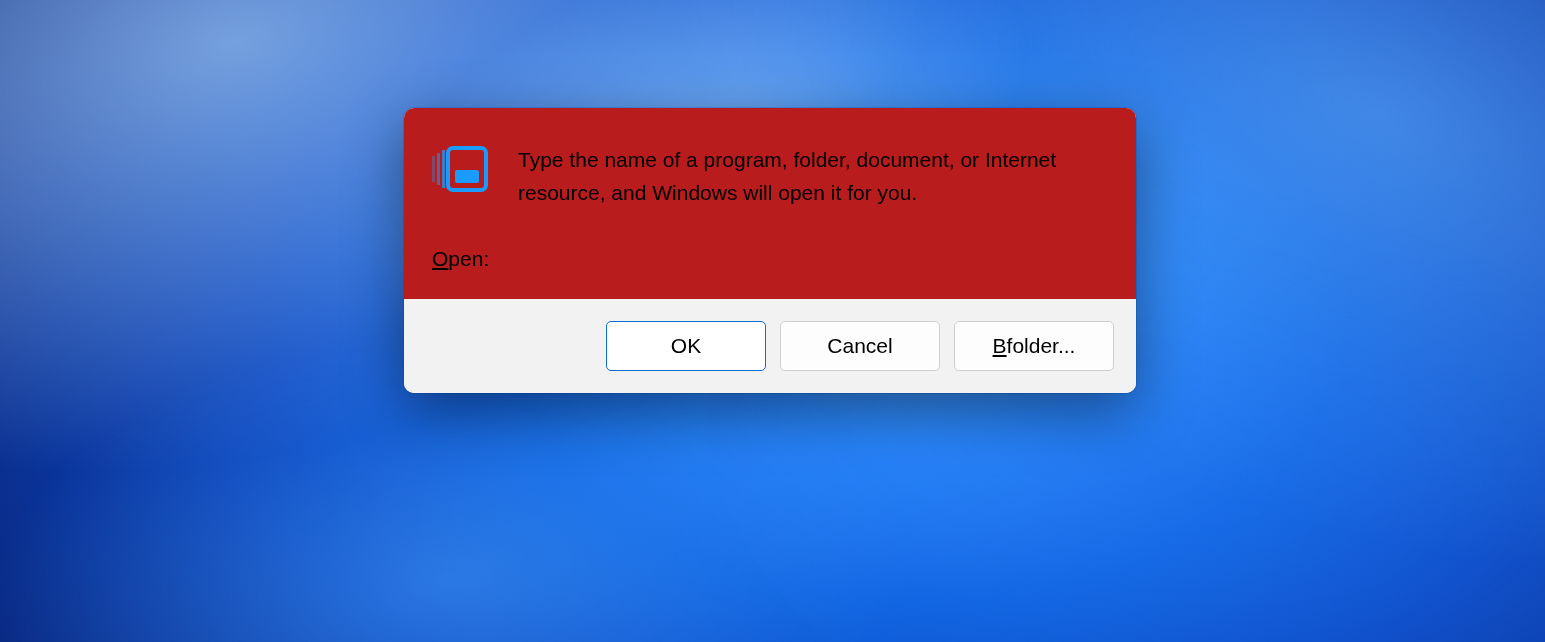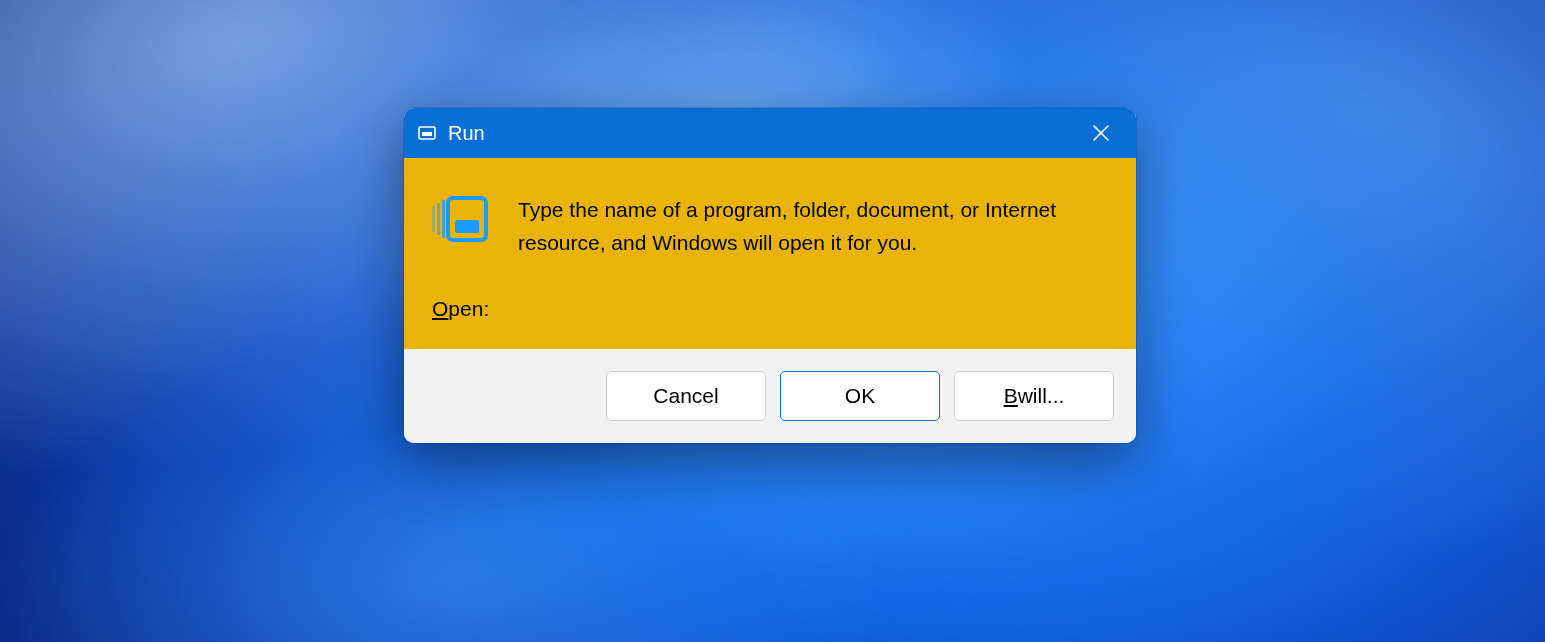--- a/index.html
+++ b/index.html
@@ -71,21 +71,21 @@
   .close-btn {
     width: 46px; height: 40px;
     display: flex; align-items: center; justify-content: center;
     border-radius: 6px;
     cursor: pointer;
   }
   .close-btn svg { stroke: #fff; }
   
   .body-area {
     padding: 36px 28px 28px 28px;
-    background: #eab308;
+    background: #b91c1c;
   }
   .info-row {
     display: flex;
     align-items: flex-start;
     gap: 26px;
     margin-bottom: 38px;
   }
   .run-icon { width: 60px; flex: 0 0 60px; padding-top: 2px; }
   .run-icon svg { display:block; }
   .info-text {
@@ -157,35 +157,20 @@
 <body>
 
 <div class="desktop">
   <div class="ribbon r1"></div>
   <div class="ribbon r2"></div>
   <div class="ribbon r3"></div>
   <div class="ribbon r4"></div>
   <div class="ribbon r5"></div>
 
   <div class="dialog">
-    <div class="titlebar">
-      <span class="titlebar-icon">
-        <svg width="20" height="16" viewBox="0 0 20 16">
-          <rect x="2" y="2" width="16" height="12" rx="1.5" fill="none" stroke="#fff" stroke-width="1.6"></rect>
-          <rect x="5" y="7" width="10" height="4" fill="#fff"></rect>
-        </svg>
-      </span>
-      <span class="titlebar-title">Run</span>
-      <div class="close-btn">
-        <svg width="18" height="18" viewBox="0 0 18 18">
-          <line x1="2" y1="2" x2="16" y2="16" stroke-width="1.6" stroke-linecap="round"></line>
-          <line x1="16" y1="2" x2="2" y2="16" stroke-width="1.6" stroke-linecap="round"></line>
-        </svg>
-      </div>
-    </div>
 
     <div class="body-area">
       <div class="info-row">
         <span class="run-icon">
           <svg width="56" height="46" viewBox="0 0 56 46">
             <rect x="0" y="10" width="3" height="26" fill="#1a9bff" opacity="0.35"></rect>
             <rect x="5" y="7" width="3" height="32" fill="#1a9bff" opacity="0.55"></rect>
             <rect x="10" y="4" width="3" height="38" fill="#1a9bff" opacity="0.75"></rect>
             <rect x="16" y="2" width="38" height="42" rx="5" fill="none" stroke="#1a9bff" stroke-width="4"></rect>
             <rect x="23" y="24" width="24" height="13" rx="2" fill="#1a9bff"></rect>
@@ -193,21 +178,21 @@
         </span>
         <div class="info-text">Type the name of a program, folder, document, or Internet resource, and Windows will open it for you.</div>
       </div>
 
       <div class="input-row">
         <div class="open-label"><span class="ul">O</span><span>pen:</span></div>
       </div>
     </div>
 
     <div class="footer">
+      <button class="btn default">OK</button>
       <button class="btn">Cancel</button>
-      <button class="btn default">OK</button>
       <button class="btn">
           <span class="ul">B</span>
-          <span>will...</span>
+          <span>folder...</span>
         </button>
     </div>
   </div>
 </div>
 
 </body></html>

